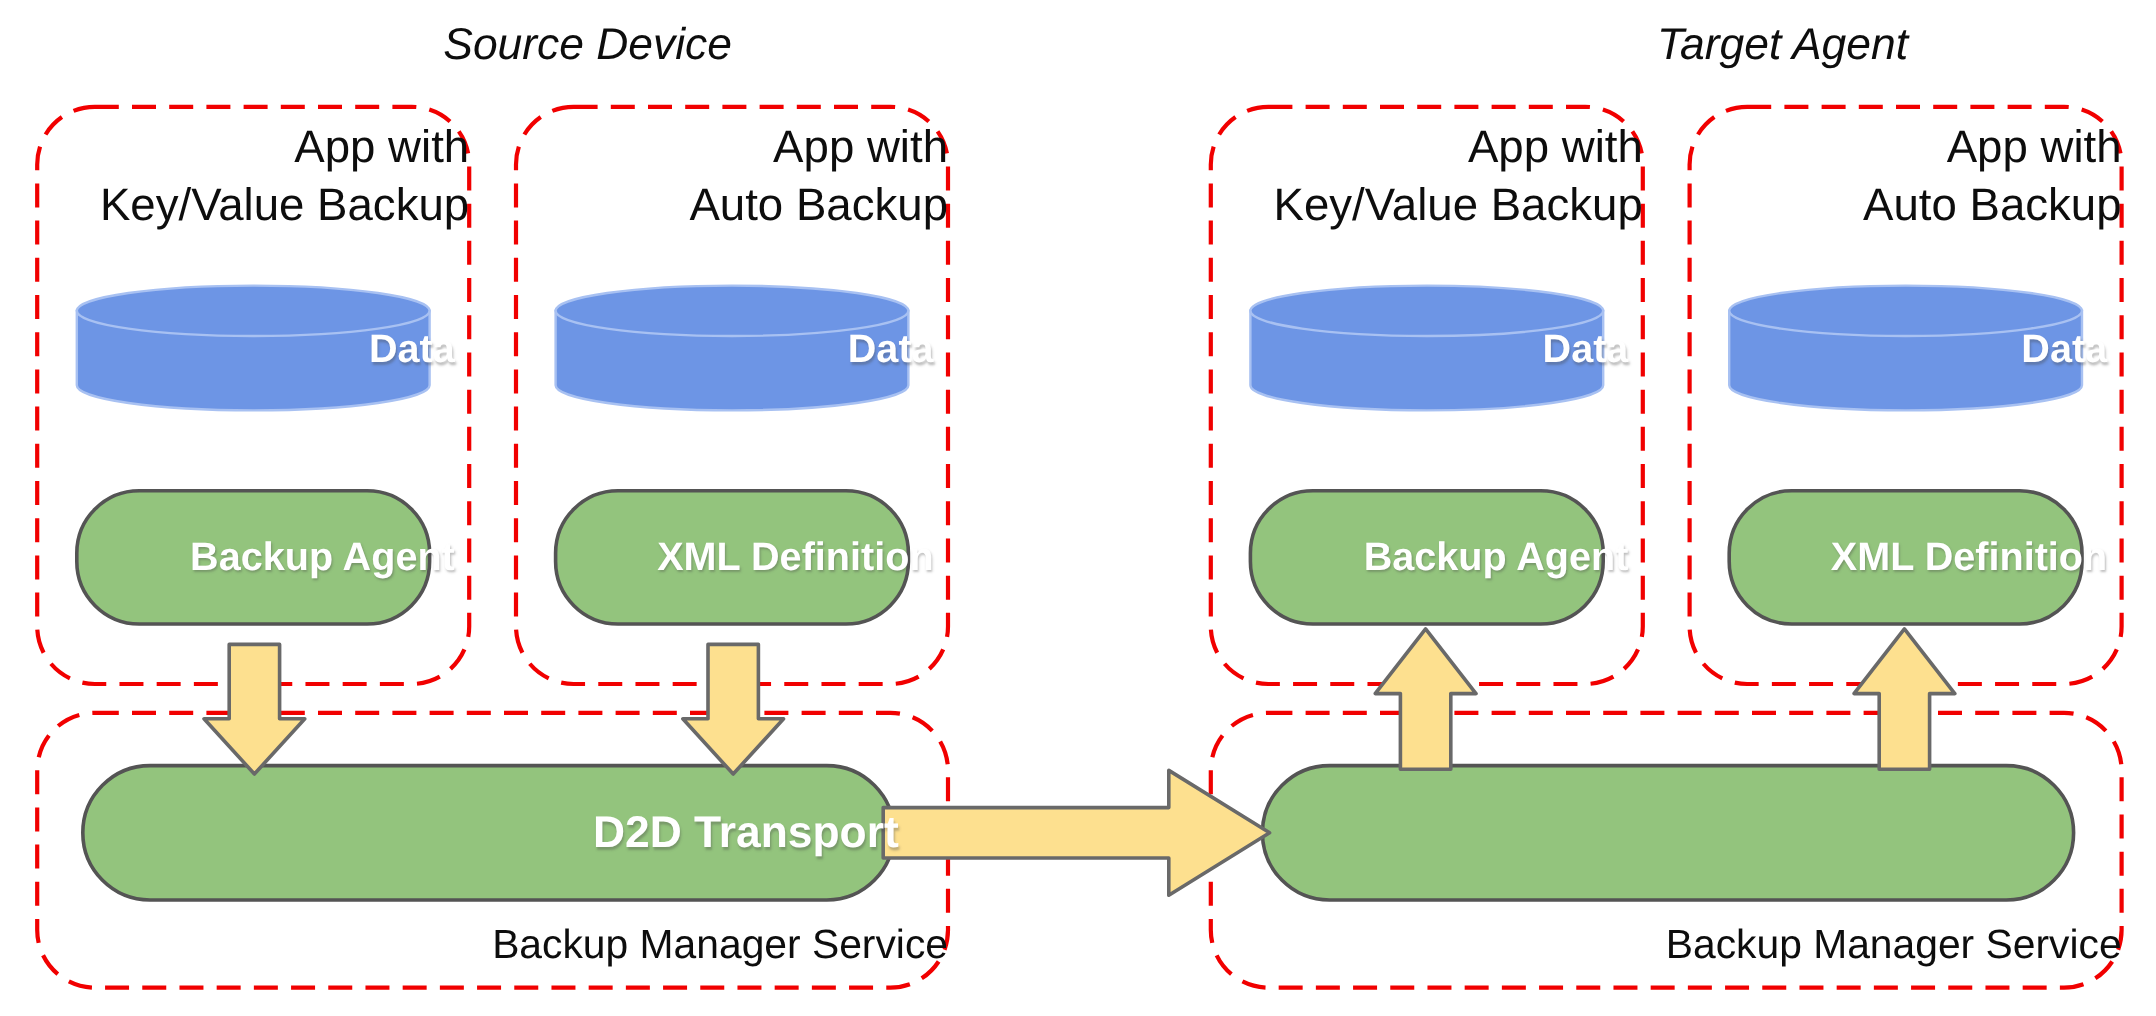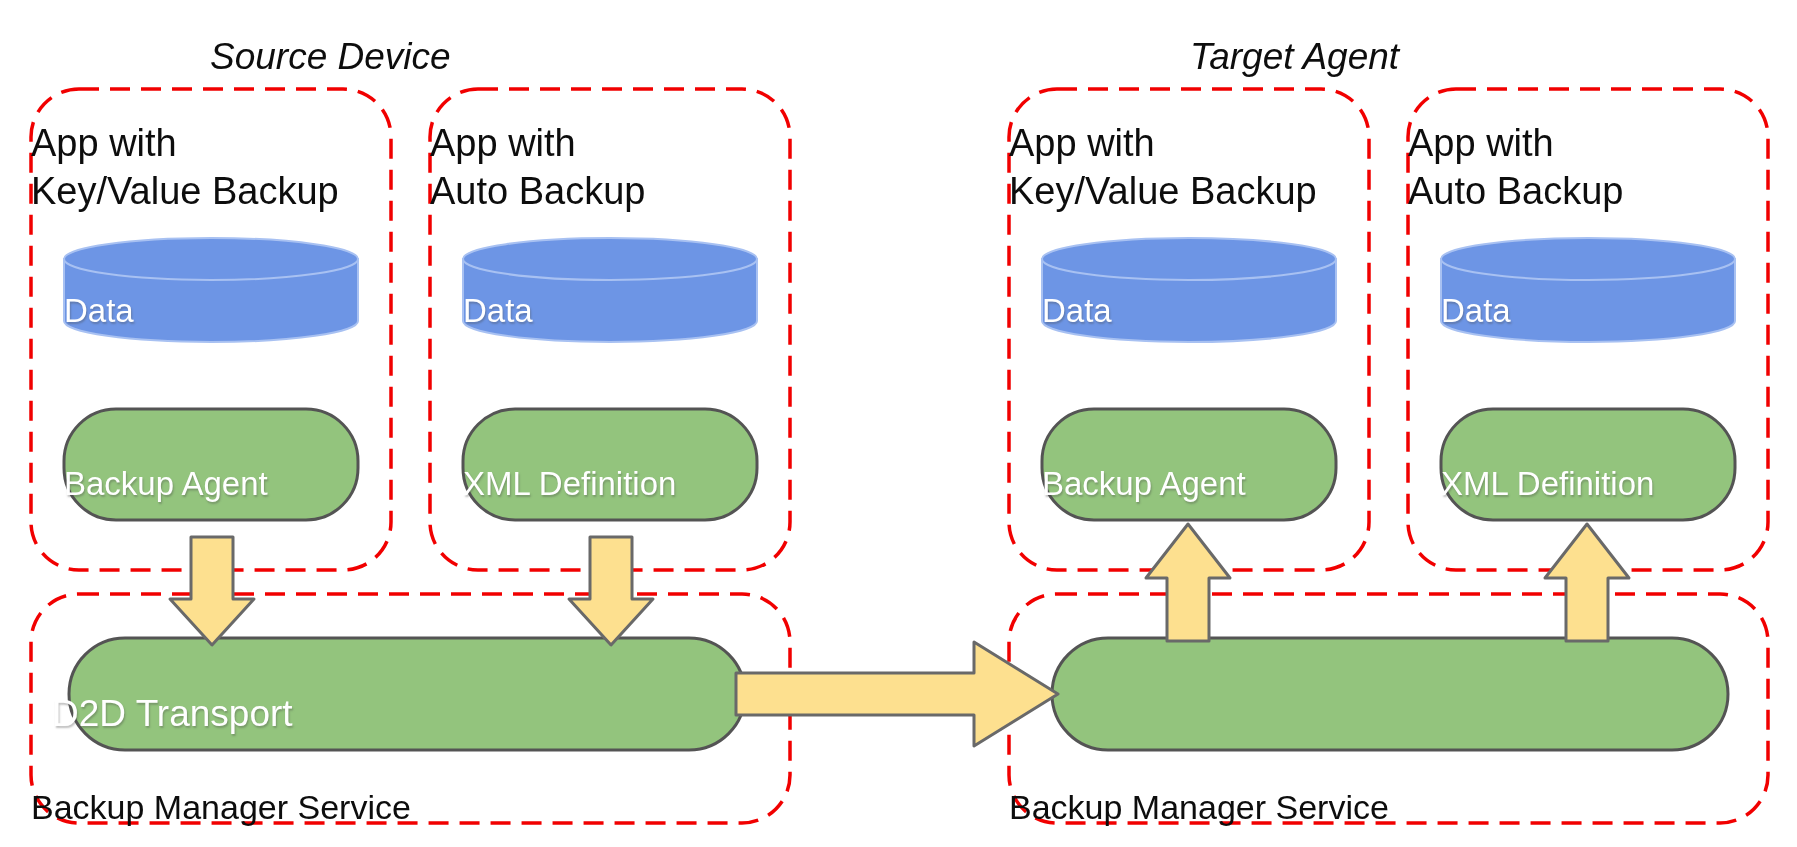--- a/index.html
+++ b/index.html
@@ -1,26 +1,27 @@
 <!DOCTYPE html>
 <html><head>
 <meta charset="utf-8">
 <style>
   html,body { margin:0; padding:0; background:#ffffff; }
   .canvas {
     position:relative; width:1797px; height:847px; background:#ffffff;
     font-family:"Liberation Sans", sans-serif; overflow:hidden;
   }
   .layer { position:absolute; left:0; top:0; width:1797px; height:847px; }
-  .label { position:absolute; text-align:left; color:#0d0d0d;margin-top:20px; }
+  .label { position:absolute; text-align:right; color:#0d0d0d; }
   .device-title { font-size:37px; font-style:italic; }
   .app-title { font-size:38px; line-height:1.26; white-space:pre-line; }
   .shape-label {
-    font-weight:normal; color:#ffffff; font-size:33px; line-height:40px;
+    font-weight:bold; color:#ffffff; font-size:33px; line-height:40px;
     text-shadow:1px 2px 2px rgba(70,70,70,0.35);
+    padding-left:21px;
   }
   .big-label { font-size:37px; line-height:44px; }
   .manager-label { font-size:34px; }
   .dashed { fill:none; stroke:#F10000; stroke-width:3.5; stroke-dasharray:20 11; }
   .pill { fill:#93C47D; stroke:#545454; stroke-width:3; }
   .cyl-body { fill:#6D95E5; stroke:#A8C1F2; stroke-width:2; }
   .cyl-top { fill:#6D95E5; stroke:#A8C1F2; stroke-width:2; }
   .arrow { fill:#FDE08F; stroke:#696969; stroke-width:3; stroke-linejoin:round; }
 </style>
 </head>

